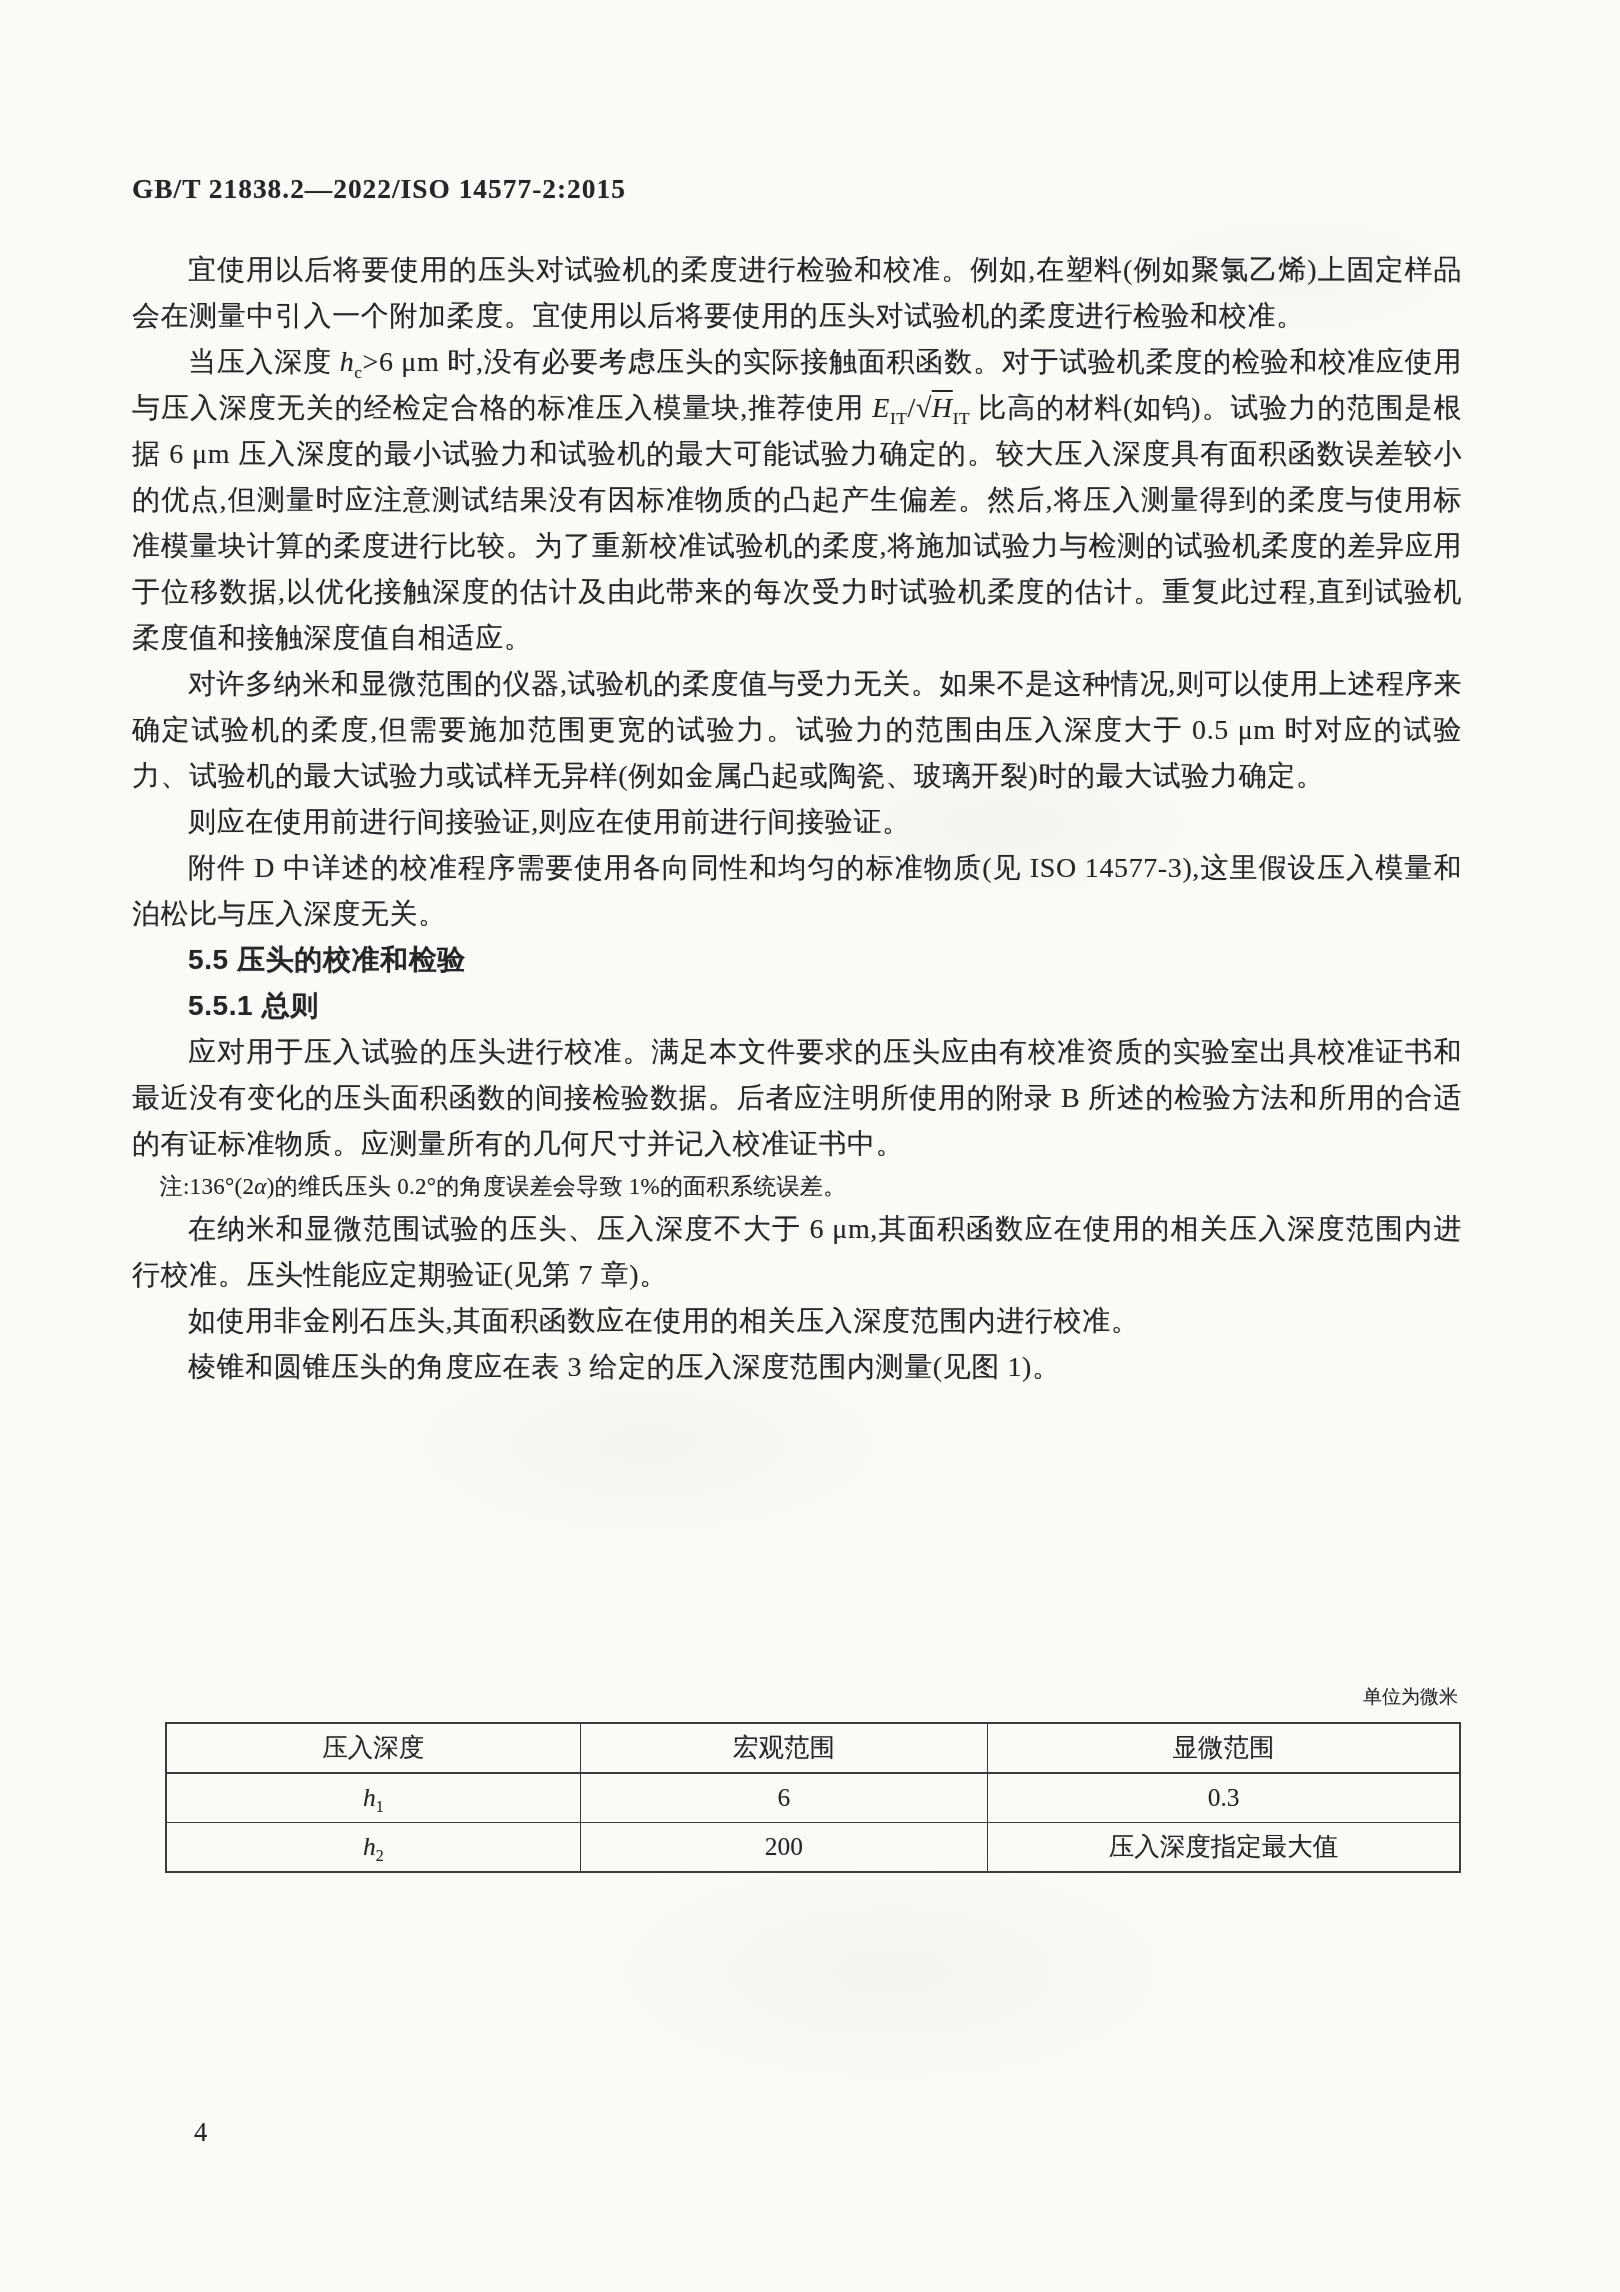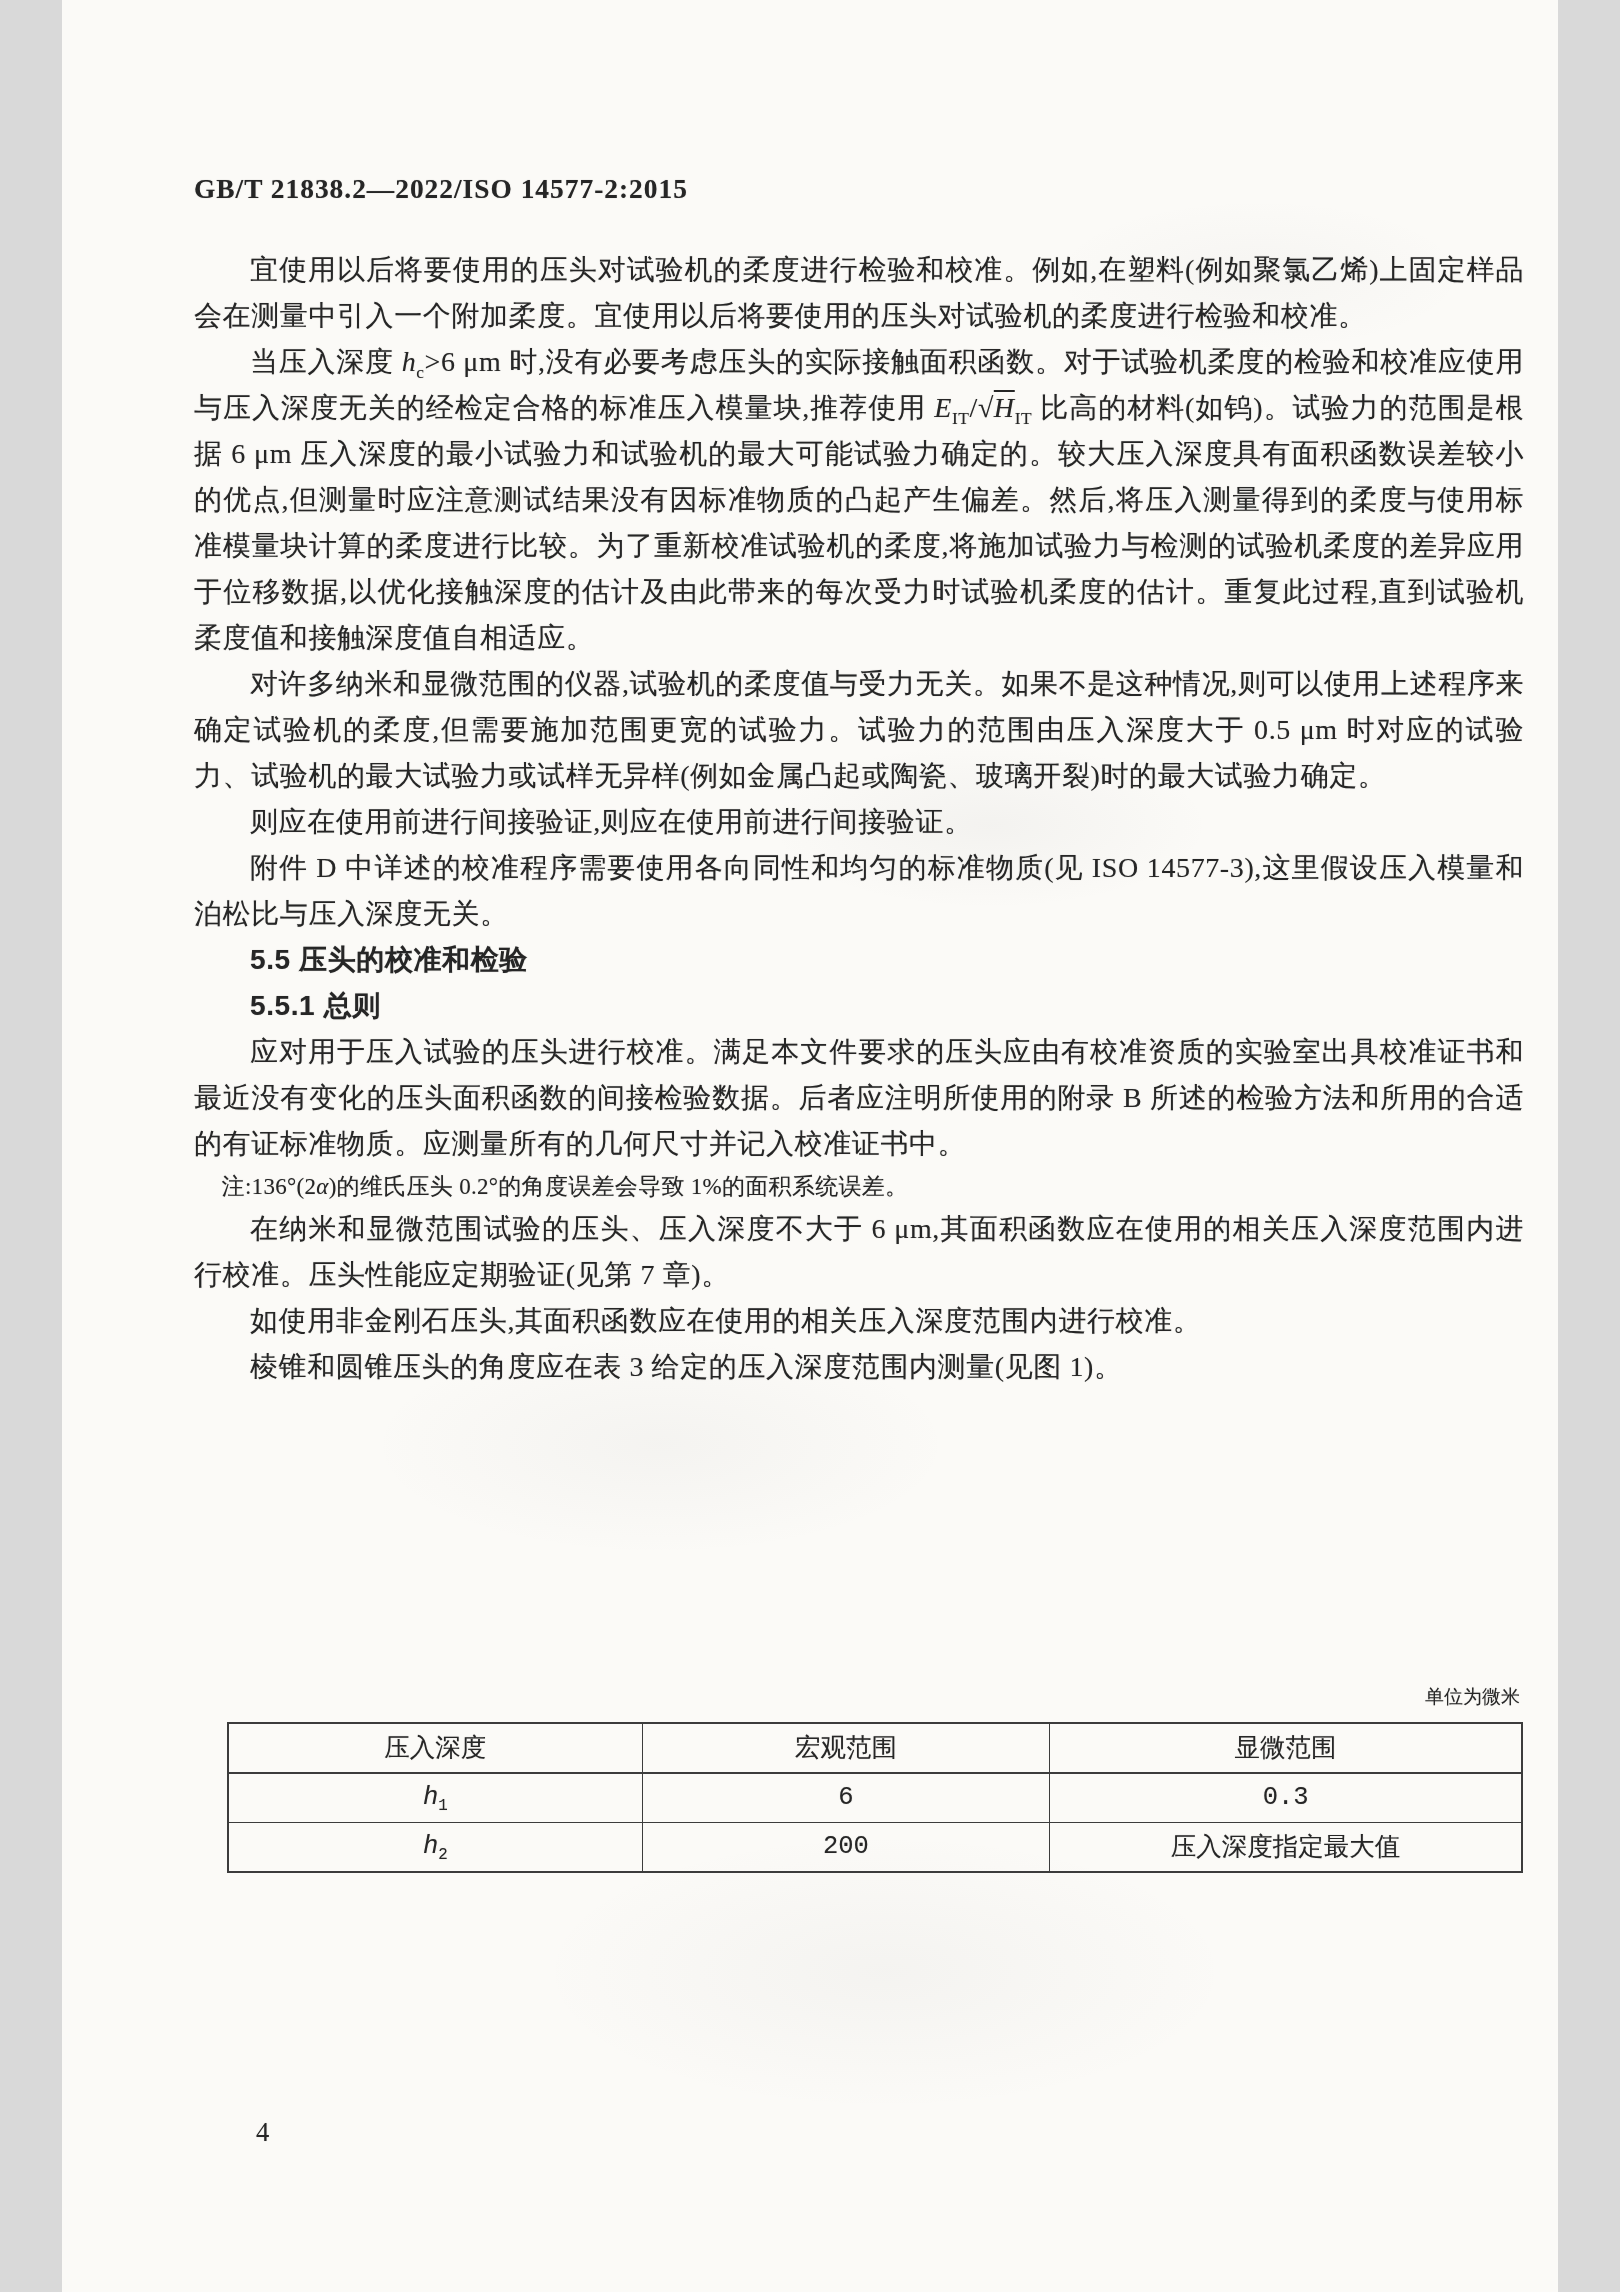--- a/index.html
+++ b/index.html
@@ -1,18 +1,18 @@
 <!DOCTYPE html>
 <html><head>
 <meta charset="utf-8">
 <style>
   html,body{margin:0;padding:0;background:#d9d9d9;}
   .page{
     position:relative;
-    width:1496px;height:2293px;
+    width:1620px;height:2293px;
     margin:0 auto;
     background:#fbfaf7;
     font-family:"Liberation Serif","DejaVu Serif",serif;
     color:#262626;
     overflow:hidden;
   }
   
   .page::before{
     content:"";position:absolute;inset:0;pointer-events:none;
     background:
@@ -69,21 +69,20 @@
     border-collapse:collapse;
     font-size:25.5px;
     text-shadow:0 0 1px rgba(40,40,40,.3);
   }
   table.data th, table.data td{
     border-left:1.5px solid #3c3c3c;border-right:1.5px solid #3c3c3c;
     border-top:1.5px solid #3c3c3c;border-bottom:1.5px solid #3c3c3c;
     text-align:center;vertical-align:middle;
     height:48px;padding:0 9.8px;
     font-weight:normal;
-    font-family:Liberation Mono, monospace;
   }
   table.data tr.hdr th{border-bottom:2.5px solid #3c3c3c;}
   table.data{border:2.5px solid #3c3c3c;}
   table.data col.c1{width:32%;}
   table.data col.c2{width:31.5%;}
   table.data col.c3{width:36.5%;}
   .page-number{
     position:absolute;left:194px;top:2117px;
     font-size:26.5px;letter-spacing:1px;
     text-shadow:0 0 1px rgba(40,40,40,.35);

